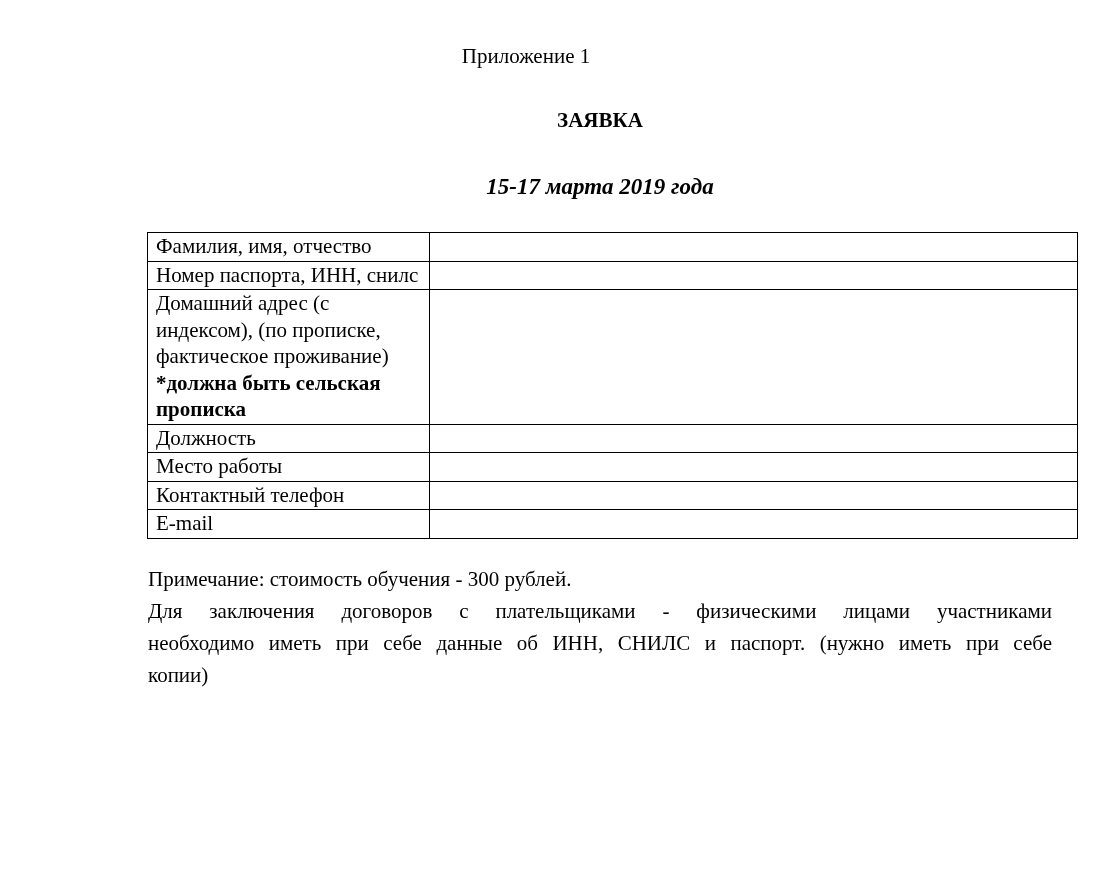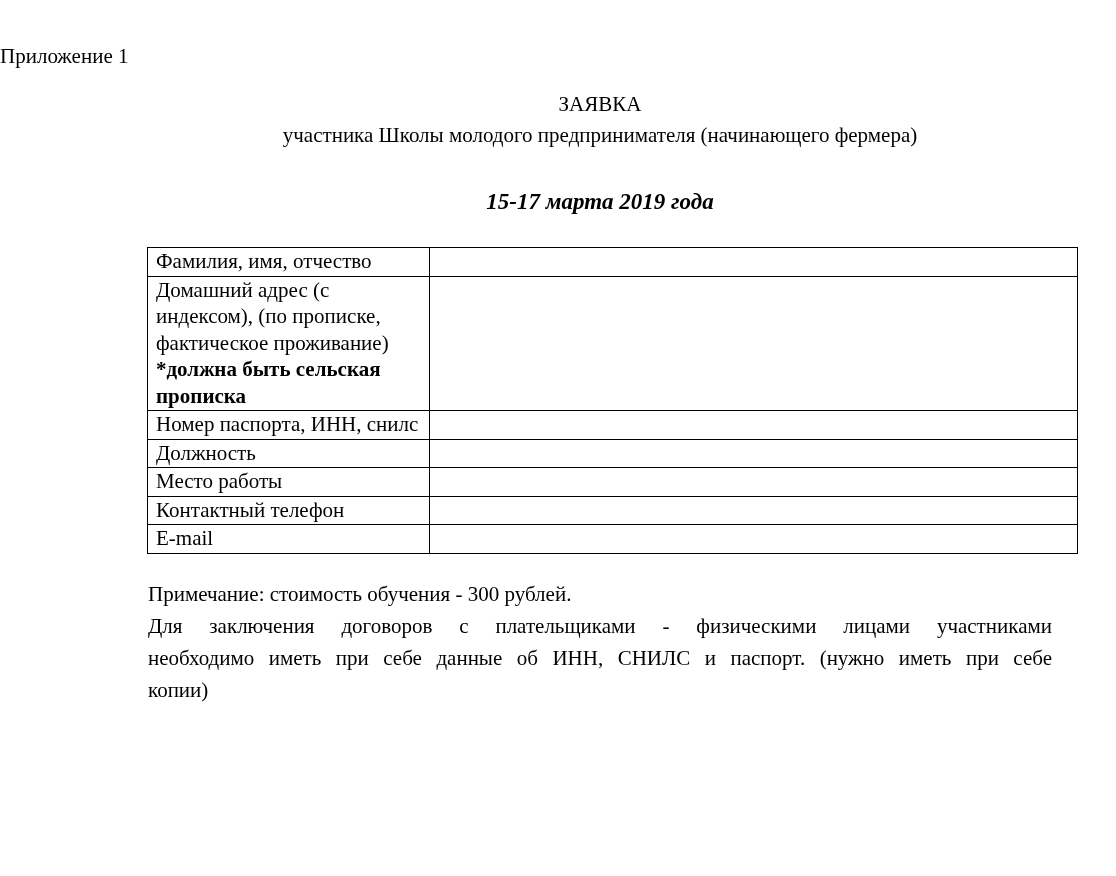--- a/index.html
+++ b/index.html
@@ -8,29 +8,29 @@
     width: 1116px;
     height: 876px;
     font-family: "Liberation Serif", "DejaVu Serif", serif;
     color: #000000;
     overflow: hidden;
   }
   .page { position: relative; width: 1116px; height: 876px; background: #ffffff; }
 
   .appendix {
     margin: 44px 64px 0 0;
-    text-align: left;
+    text-align: center;
     font-size: 21px;
     line-height: 24px;
   }
   .doc-title {
-    margin: 24px 0 0 148px;
+    margin: 40px 0 0 148px;
     width: 904px;
     text-align: center;
-    font-weight: normal;
+    font-weight: bold;
     font-size: 21px;
     line-height: 24px;
   }
   .doc-subtitle {
     margin: 7px 0 0 148px;
     width: 904px;
     text-align: center;
     font-size: 21px;
     line-height: 24px;
   }
@@ -75,36 +75,35 @@
 </style>
 </head>
 <body>
 
 <div class="page">
 
   <div class="appendix">Приложение 1</div>
 
   <div class="doc-title">ЗАЯВКА</div>
 
-  <div class="doc-subtitle">участника Школы молодого предпринимателя (начинающего фермера)</div>
 
   <div class="date-heading">15-17 марта 2019 года</div>
 
   <table class="form-table">
     <tbody>
       <tr>
         <td class="label-cell"><span>Фамилия, имя, отчество</span></td>
         <td class="value-cell"></td>
       </tr>
       <tr>
-        <td class="label-cell"><span>Домашний адрес (с индексом), (по прописке, фактическое проживание)</span> <span class="bold-note">*должна быть сельская прописка</span></td>
+        <td class="label-cell"><span>Номер паспорта, ИНН, снилс</span></td>
         <td class="value-cell"></td>
       </tr>
       <tr>
-        <td class="label-cell"><span>Номер паспорта, ИНН, снилс</span></td>
+        <td class="label-cell"><span>Домашний адрес (с индексом), (по прописке, фактическое проживание)</span> <span class="bold-note">*должна быть сельская прописка</span></td>
         <td class="value-cell"></td>
       </tr>
       <tr>
         <td class="label-cell"><span>Должность</span></td>
         <td class="value-cell"></td>
       </tr>
       <tr>
         <td class="label-cell"><span>Место работы</span></td>
         <td class="value-cell"></td>
       </tr>

